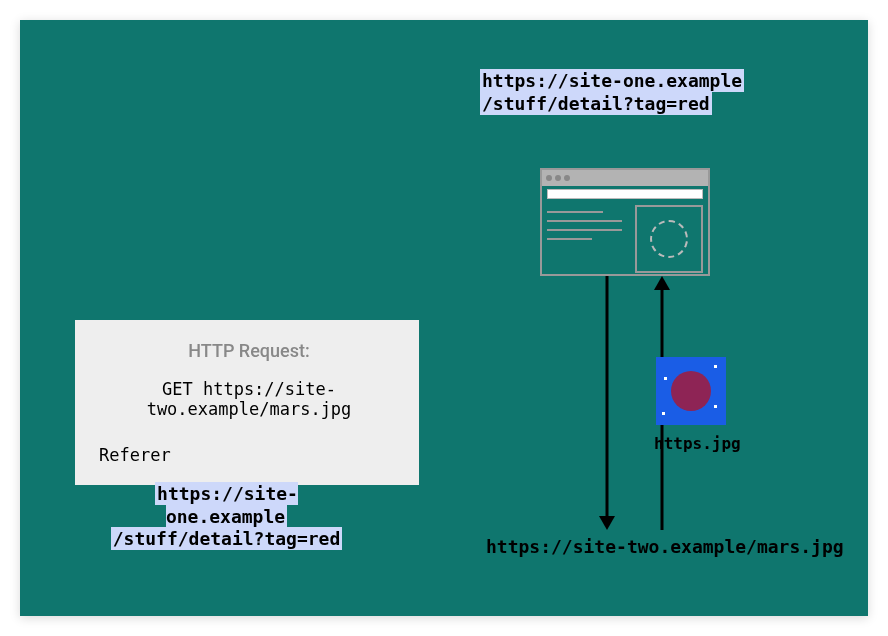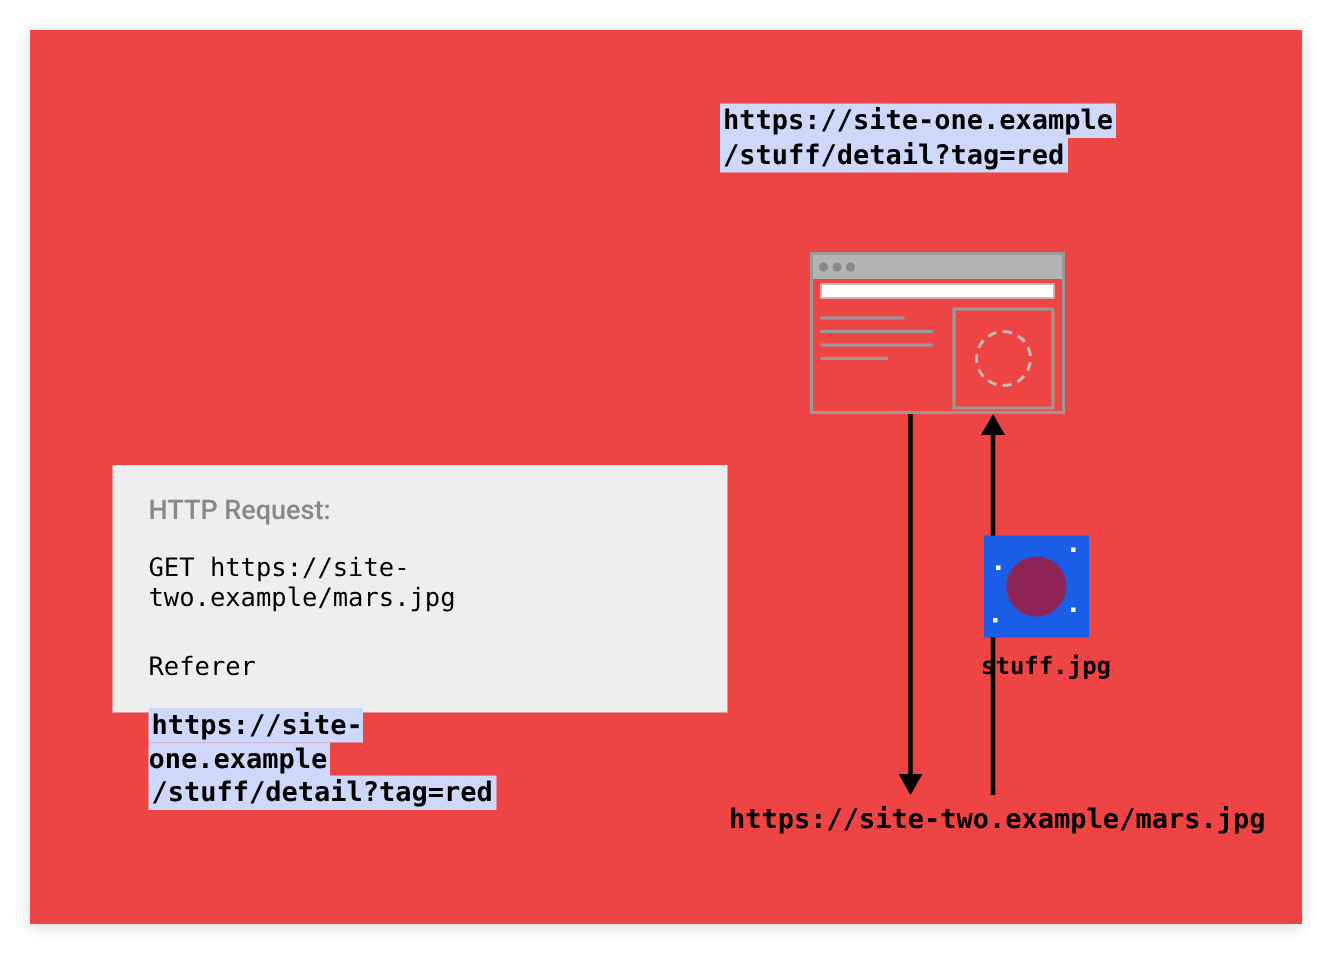--- a/index.html
+++ b/index.html
@@ -8,21 +8,21 @@
     padding: 20px;
     font-family: -apple-system, BlinkMacSystemFont, "Segoe UI", Roboto, sans-serif;
     background: #fff;
     width: 888px;
     height: 636px;
   }
   .canvas {
     position: relative;
     width: 848px;
     height: 596px;
-    background: #ef4444;
+    background: #0f766e;
     box-shadow: 0 2px 10px rgba(0,0,0,0.15);
   }
   .url-highlighted {
     background: #cdd8fa;
     color: #000;
     font-family: "Menlo", "Consolas", monospace;
     font-weight: 600;
     font-size: 18px;
     line-height: 1.25;
     padding: 1px 2px;
@@ -101,26 +101,27 @@
     justify-content: center;
   }
   .dashed-circle {
     width: 38px;
     height: 38px;
     border: 2.5px dashed #bbb;
     border-radius: 50%;
   }
   .http-request-box {
     position: absolute;
-    top: 290px;
+    top: 300px;
     left: 55px;
-    width: 410px;
+    width: 344px;
     height: 165px;
     background: #eeeeee;
     padding: 20px 20px 20px 24px;
+    text-align: center;
   }
   .http-label {
     color: #888;
     font-size: 18px;
     font-weight: 500;
     margin-bottom: 18px;
   }
   .http-get-line {
     font-family: "Menlo", "Consolas", monospace;
     font-size: 17px;
@@ -246,17 +247,17 @@
     </div>
   </div>
 
   <div class="mars-thumb">
     <div class="mars-planet"></div>
     <div class="mars-star s1"></div>
     <div class="mars-star s2"></div>
     <div class="mars-star s3"></div>
     <div class="mars-star s4"></div>
   </div>
-  <div class="mars-caption">stuff.jpg</div>
+  <div class="mars-caption">https.jpg</div>
 
   <div class="bottom-url">https://site-two.example/mars.jpg</div>
 
 </div>
 
 </body></html>

